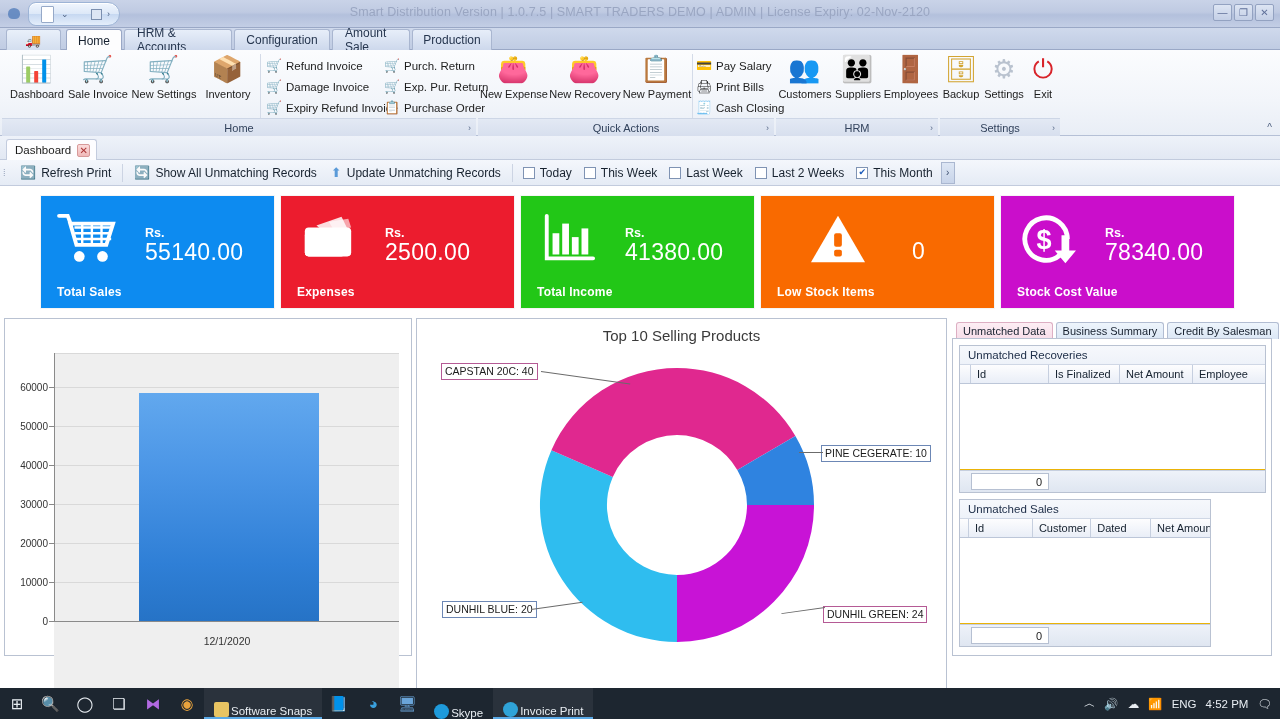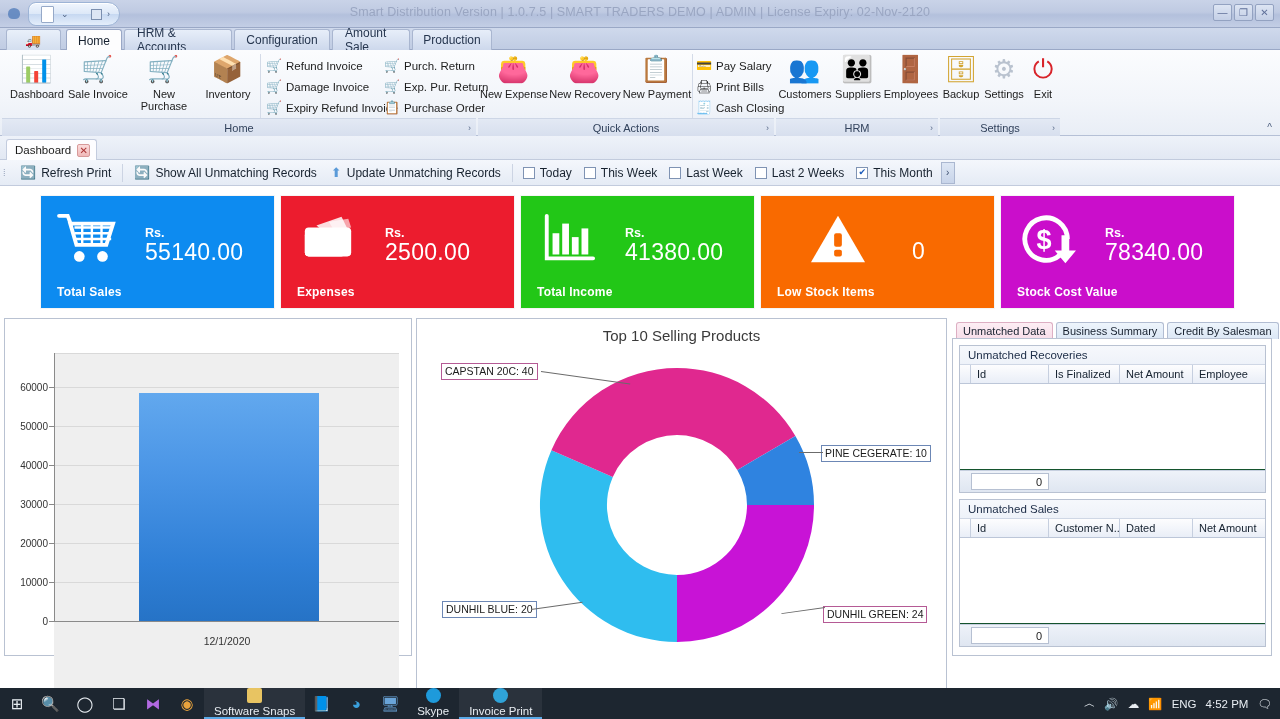--- a/index.html
+++ b/index.html
@@ -167,21 +167,21 @@
   .leader { position:absolute; background:#6b6b6b; height:1px; }
   
   .rtabs { position:absolute; display:flex; gap:3px; }
   .rtabs .t {
     height:17px; padding:0 6px; font-size:11px; color:#16202e;
     border:1px solid #b2bdd2; border-bottom:none; border-radius:3px 3px 0 0;
     background:linear-gradient(180deg,#eef5fc,#dbe7f5);
     display:flex; align-items:center;
   }
   .rtabs .t.active { background:linear-gradient(180deg,#fdeef4,#f7dde9); border-color:#ddafc3; }
-  .gridbox { position:absolute; border:1px solid #b9c2d2; background:#14532d; }
+  .gridbox { position:absolute; border:1px solid #b9c2d2; background:#eab308; }
   .grid-caption {
     position:absolute; left:0; top:0; right:0; height:19px; line-height:19px;
     padding-left:8px; font-size:11.5px; color:#20304a;
     background:linear-gradient(180deg,#f6f8fc,#eef2f9); border-bottom:1px solid #cfd7e5;
   }
   .grid-head {
     position:absolute; left:0; right:0; height:19px; display:flex;
     background:linear-gradient(180deg,#fdfdfe,#e9eef7); border-bottom:1px solid #bcc6d8;
   }
   .gh {
@@ -198,21 +198,21 @@
     height:17px; background:#fff; border:1px solid #b6c0d2;
     font-size:11px; color:#222; text-align:right; padding-right:6px; line-height:17px;
   }
   
   .taskbar {
     position:absolute; left:0; bottom:0; width:1280px; height:31px;
     background:#1d2630; display:flex; align-items:center;
     color:#e8edf2; font-size:11.5px;
   }
   .tb-ico { width:34px; height:31px; display:flex; align-items:center; justify-content:center; font-size:15px; }
-  .tb-item { display:flex; align-items:center; gap:2px; padding:0 10px; height:31px;flex-direction:column; }
+  .tb-item { display:flex; align-items:flex-end; gap:2px; padding:0 10px; height:31px; }
   .tb-item .sq { width:15px; height:15px; border-radius:2px; display:inline-block; }
   .tb-item.open { border-bottom:2px solid #5aa9e6; background:rgba(255,255,255,.06); }
   .tray { margin-left:auto; display:flex; align-items:center; gap:9px; padding-right:8px; }
   .tray span { font-size:11.5px; }
 </style>
 </head>
 <body>
 
 <div class="titlebar">
   <div class="blue-dot"></div>
@@ -247,21 +247,21 @@
     <div class="bigbtn" style="left:4px">
       <span class="gl">📊</span>
       <span>Dashboard</span>
     </div>
     <div class="bigbtn" style="left:65px">
       <span class="gl">🛒</span>
       <span>Sale Invoice</span>
     </div>
     <div class="bigbtn" style="left:129px;width:66px">
       <span class="gl">🛒</span>
-      <span>New Purchase</span>
+      <span>New Settings</span>
     </div>
     <div class="bigbtn" style="left:195px">
       <span class="gl" style="color:#e0a94a">📦</span>
       <span>Inventory</span>
     </div>
     <div class="rgroup-sep" style="left:258px"></div>
     <div class="smallbtn" style="left:264px;top:6px">
       <span class="gl" style="color:#e15b4a">🛒</span>
       <span>Refund Invoice</span>
     </div>
@@ -555,21 +555,21 @@
       <div class="gh" style="width:73px">Net Amount</div>
       <div class="gh" style="width:72px;border-right:none">Employee</div>
     </div>
     <div class="grid-body" style="top:38px;bottom:23px"></div>
     <div class="grid-foot" style="bottom:0">
       <div style="width:11px"></div>
       <div class="foot-cell" style="width:78px">0</div>
     </div>
   </div>
 
-  <div class="gridbox" style="left:6px;top:160px;width:307px;height:148px">
+  <div class="gridbox" style="left:6px;top:160px;width:252px;height:148px">
     <div class="grid-caption">Unmatched Sales</div>
     <div class="grid-head" style="top:19px">
       <div class="gh" style="width:11px;padding-left:0"></div>
       <div class="gh" style="width:78px">Id</div>
       <div class="gh" style="width:71px">Customer N...</div>
       <div class="gh" style="width:73px">Dated</div>
       <div class="gh" style="width:72px;border-right:none">Net Amount</div>
     </div>
     <div class="grid-body" style="top:38px;bottom:23px"></div>
     <div class="grid-foot" style="bottom:0">

